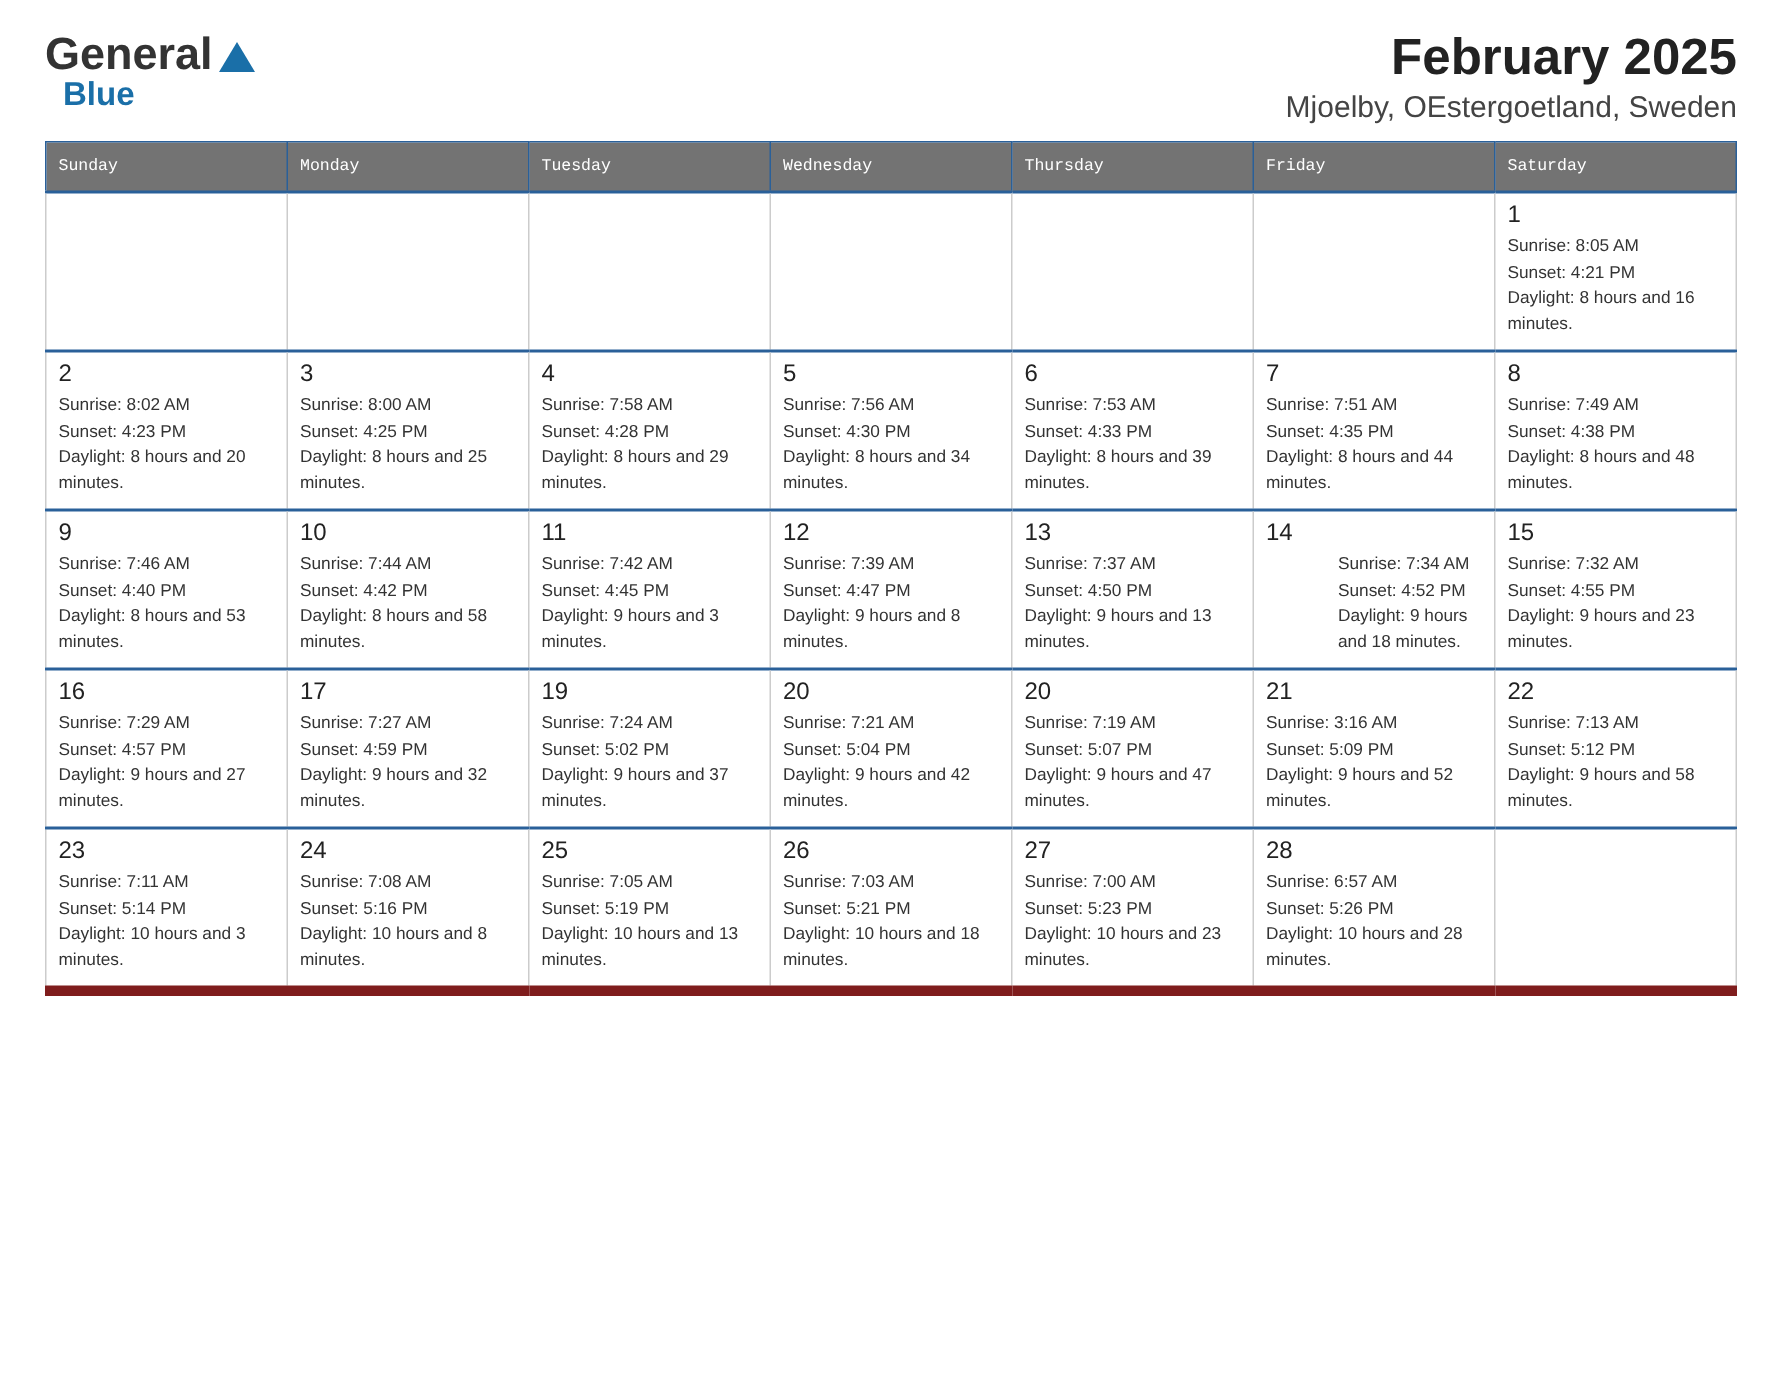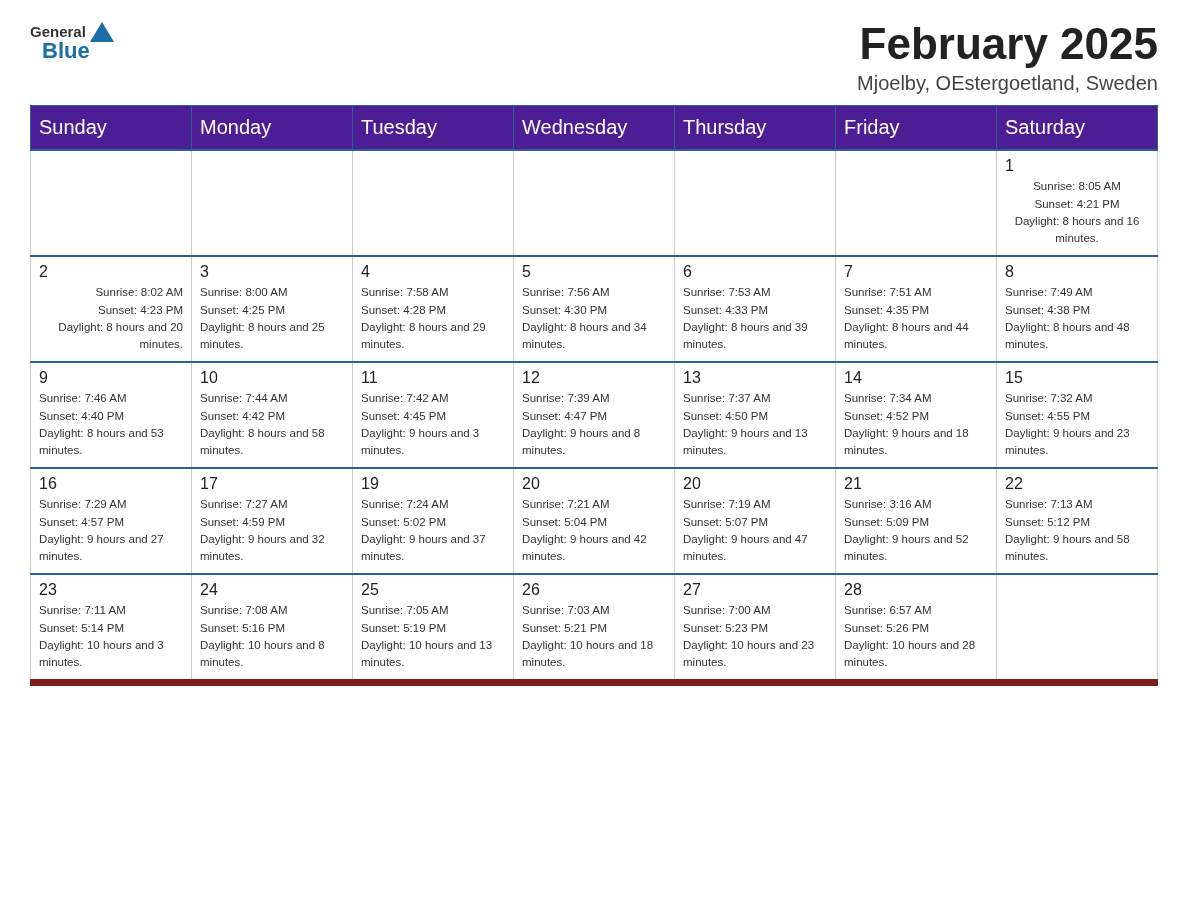--- a/index.html
+++ b/index.html
@@ -19,21 +19,21 @@
     .logo {
       display: flex;
       flex-direction: column;
       align-items: flex-start;
     }
     .logo-top {
       display: flex;
       align-items: center;
     }
     .logo-text-general {
-      font-size: 15px;
+      font-size: 30px;
       font-weight: bold;
       color: #333;
     }
     .logo-triangle {
       width: 0;
       height: 0;
       border-left: 12px solid transparent;
       border-right: 12px solid transparent;
       border-bottom: 20px solid #1a6fa8;
       margin-left: 4px;
@@ -43,43 +43,44 @@
       font-size: 22px;
       font-weight: bold;
       color: #1a6fa8;
       margin-left: 12px;
       margin-top: -4px;
     }
     .title-section {
       text-align: right;
     }
     .month-title {
-      font-size: 44px;
+      font-size: 34px;
       font-weight: bold;
       color: #222;
       line-height: 1.1;
     }
     .location {
       font-size: 20px;
       color: #444;
       margin-top: 4px;
     }
     .calendar {
       width: 100%;
       border-collapse: collapse;
       margin-top: 10px;
     }
     .calendar th {
-      background-color: #4c1d95;
+      background-color: #737373;
       color: #fff;
       padding: 10px 8px;
-      font-size: 20px;
+      font-size: 11px;
       font-weight: normal;
       text-align: left;
       border: 1px solid #2a6099;
+      font-family: Liberation Mono, monospace;
     }
     .calendar td {
       vertical-align: top;
       padding: 6px 8px 8px 8px;
       border: 1px solid #ccc;
       width: calc(100% / 7);
       min-height: 110px;
       font-size: 12px;
       color: #333;
       background: #fff;
@@ -141,29 +142,29 @@
   <tbody id="calendar-body">
   <tr>
         <td class="empty-cell"></td>
         <td class="empty-cell"></td>
         <td class="empty-cell"></td>
         <td class="empty-cell"></td>
         <td class="empty-cell"></td>
         <td class="empty-cell"></td>
         <td>
           <span class="day-number">1</span>
-          <div class="day-info" style="white-space: pre-line; text-align: center;">Sunrise: 8:05 AM
+          <div class="day-info" style="white-space: pre-line;">Sunrise: 8:05 AM
 Sunset: 4:21 PM
 Daylight: 8 hours and 16 minutes.</div>
         </td>
       </tr>
       <tr>
         <td>
           <span class="day-number">2</span>
-          <div class="day-info" style="white-space: pre-line; text-align: right;">Sunrise: 8:02 AM
+          <div class="day-info" style="white-space: pre-line;">Sunrise: 8:02 AM
 Sunset: 4:23 PM
 Daylight: 8 hours and 20 minutes.</div>
         </td>
         <td>
           <span class="day-number">3</span>
           <div class="day-info" style="white-space: pre-line;">Sunrise: 8:00 AM
 Sunset: 4:25 PM
 Daylight: 8 hours and 25 minutes.</div>
         </td>
         <td>
@@ -223,21 +224,21 @@
 Daylight: 9 hours and 8 minutes.</div>
         </td>
         <td>
           <span class="day-number">13</span>
           <div class="day-info" style="white-space: pre-line;">Sunrise: 7:37 AM
 Sunset: 4:50 PM
 Daylight: 9 hours and 13 minutes.</div>
         </td>
         <td>
           <span class="day-number">14</span>
-          <div class="day-info" style="white-space: pre-line;">Sunrise: 7:34 AM
+          <div class="day-info" style="white-space: pre-line; margin-left: 48px;">Sunrise: 7:34 AM
 Sunset: 4:52 PM
 Daylight: 9 hours and 18 minutes.</div>
         </td>
         <td>
           <span class="day-number">15</span>
           <div class="day-info" style="white-space: pre-line;">Sunrise: 7:32 AM
 Sunset: 4:55 PM
 Daylight: 9 hours and 23 minutes.</div>
         </td>
       </tr>

